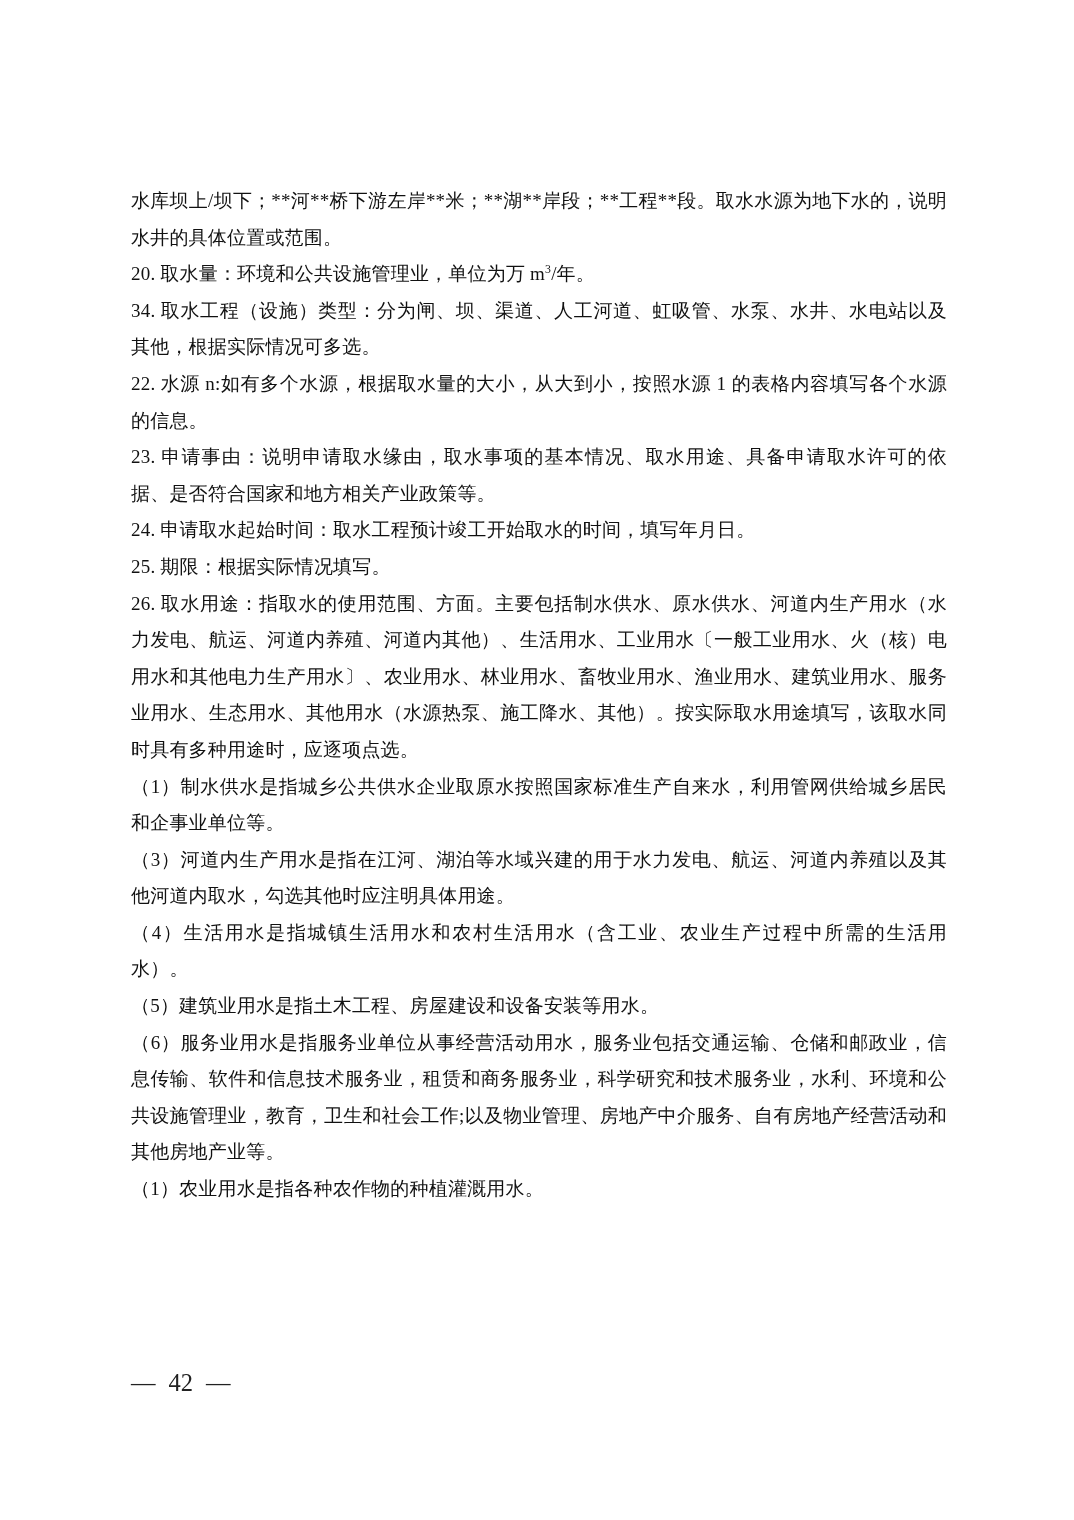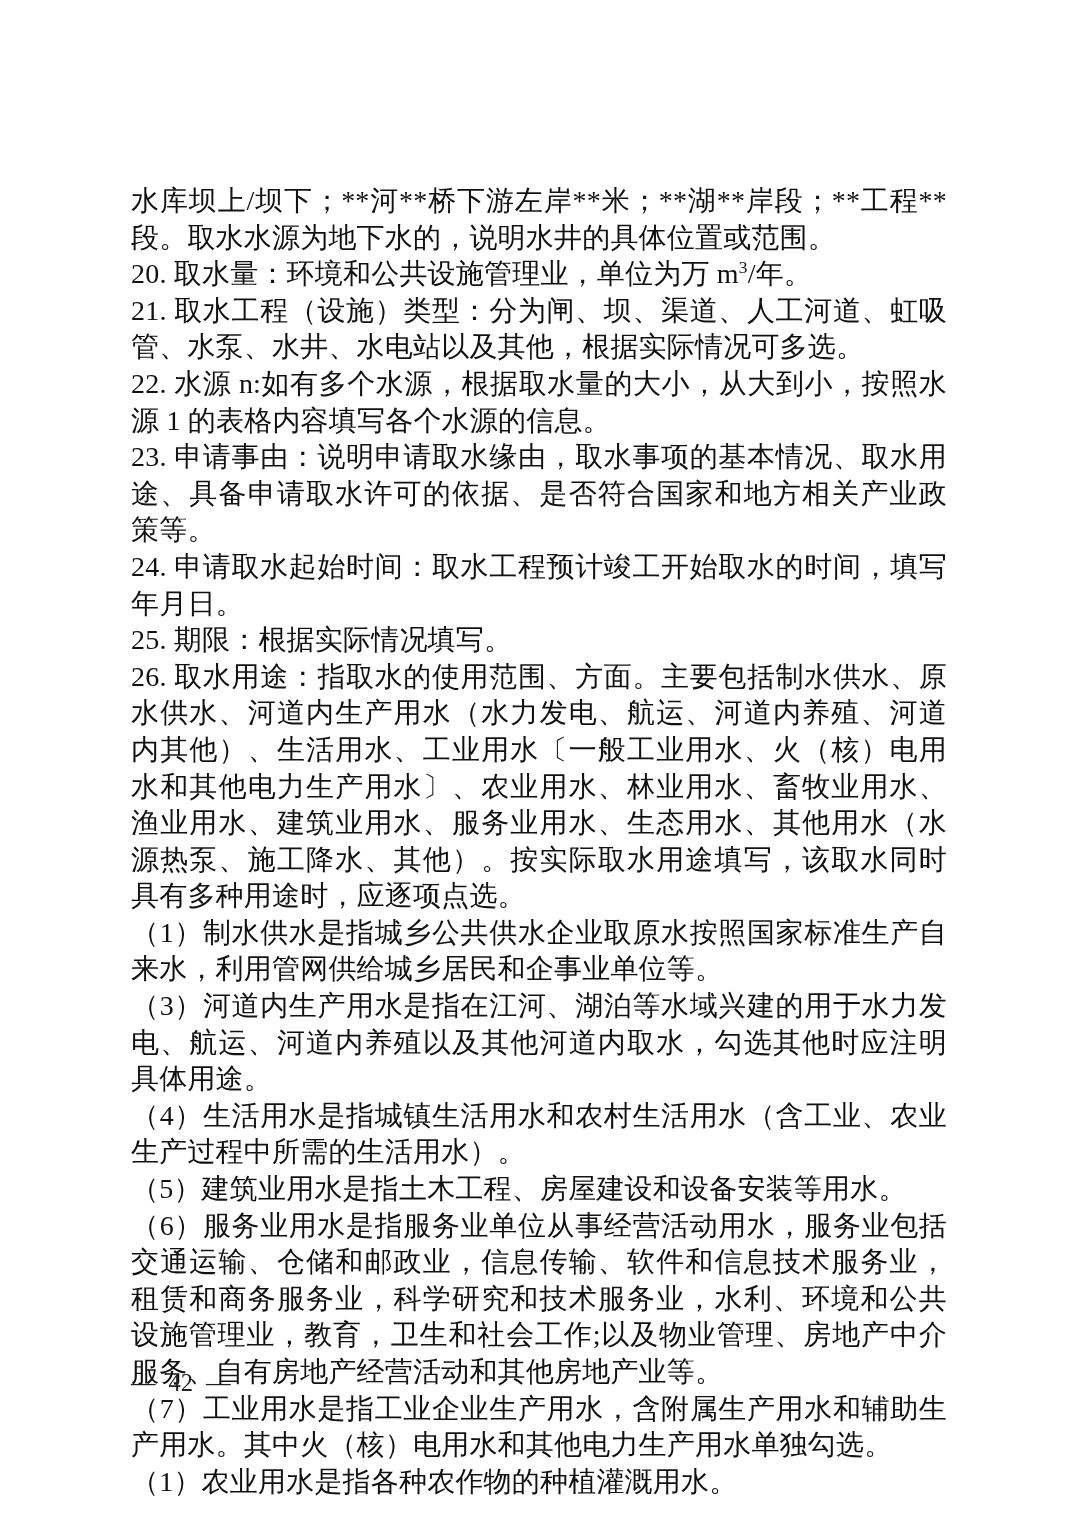--- a/index.html
+++ b/index.html
@@ -18,21 +18,21 @@
   .page {
     position: absolute;
     inset: 0;
     background: #ffffff;
   }
   .doc-body {
     position: absolute;
     left: 131px;
     top: 183px;
     width: 816px;
-    font-size: 28px;
+    font-size: 19px;
     line-height: 36.6px;
     text-align: justify;
     letter-spacing: 0.2px;
   }
   p.para {
     margin: 0;
     padding: 0;
     text-justify: inter-ideograph;
     word-break: break-all;
   }
@@ -56,32 +56,31 @@
     color: #222222;
   }
 </style>
 </head>
 <body>
 
 <div class="page">
   <div class="doc-body">
       <p class="para"><span class="">水库坝上/坝下；**河**桥下游左岸**米；**湖**岸段；**工程**段。取水水源为地下水的，说明水井的具体位置或范围。</span></p>
       <p class="para"><span class=" seg-bold">20. 取水量：</span><span class="">环境和公共设施管理业，单位为万 m</span><sup class="seg-sup">3</sup><span class="">/年。</span></p>
-      <p class="para"><span class=" seg-bold">21. 取水工程（设施）类型：</span><span class="">分为闸、坝、渠道、人工河道、虹吸管、水泵、水井、水电站以及其他，根据实际情况可多选。</span></p>
+      <p class="para"><span class=" seg-bold">34. 取水工程（设施）类型：</span><span class="">分为闸、坝、渠道、人工河道、虹吸管、水泵、水井、水电站以及其他，根据实际情况可多选。</span></p>
       <p class="para"><span class=" seg-bold">22. 水源 n:</span><span class="">如有多个水源，根据取水量的大小，从大到小，按照水源 1 的表格内容填写各个水源的信息。</span></p>
       <p class="para"><span class=" seg-bold">23. 申请事由：</span><span class="">说明申请取水缘由，取水事项的基本情况、取水用途、具备申请取水许可的依据、是否符合国家和地方相关产业政策等。</span></p>
       <p class="para"><span class=" seg-bold">24. 申请取水起始时间：</span><span class="">取水工程预计竣工开始取水的时间，填写年月日。</span></p>
       <p class="para"><span class=" seg-bold">25. 期限：</span><span class="">根据实际情况填写。</span></p>
       <p class="para"><span class=" seg-bold">26. 取水用途：</span><span class="">指取水的使用范围、方面。主要包括制水供水、原水供水、河道内生产用水（水力发电、航运、河道内养殖、河道内其他）、生活用水、工业用水〔一般工业用水、火（核）电用水和其他电力生产用水〕、农业用水、林业用水、畜牧业用水、渔业用水、建筑业用水、服务业用水、生态用水、其他用水（水源热泵、施工降水、其他）。按实际取水用途填写，该取水同时具有多种用途时，应逐项点选。</span></p>
       <p class="para"><span class="">（1）制水供水是指城乡公共供水企业取原水按照国家标准生产自来水，利用管网供给城乡居民和企事业单位等。</span></p>
       <p class="para"><span class="">（3）河道内生产用水是指在江河、湖泊等水域兴建的用于水力发电、航运、河道内养殖以及其他河道内取水，勾选其他时应注明具体用途。</span></p>
       <p class="para"><span class="">（4）生活用水是指城镇生活用水和农村生活用水（含工业、农业生产过程中所需的生活用水）。</span></p>
       <p class="para"><span class="">（5）建筑业用水是指土木工程、房屋建设和设备安装等用水。</span></p>
       <p class="para"><span class="">（6）服务业用水是指服务业单位从事经营活动用水，服务业包括交通运输、仓储和邮政业，信息传输、软件和信息技术服务业，租赁和商务服务业，科学研究和技术服务业，水利、环境和公共设施管理业，教育，卫生和社会工作;以及物业管理、房地产中介服务、自有房地产经营活动和其他房地产业等。</span></p>
-      <p class="para"><span class="">（7）工业用水是指工业企业生产用水，含附属生产用水和辅助生产用水。其中火（核）电用水和其他电力生产用水单独勾选。</span></p>
       <p class="para"><span class="">（1）农业用水是指各种农作物的种植灌溉用水。</span></p>
     </div>
   <div class="footer">
     <span>—</span>
     <span>42</span>
     <span>—</span>
   </div>
 </div>
 
 </body></html>

